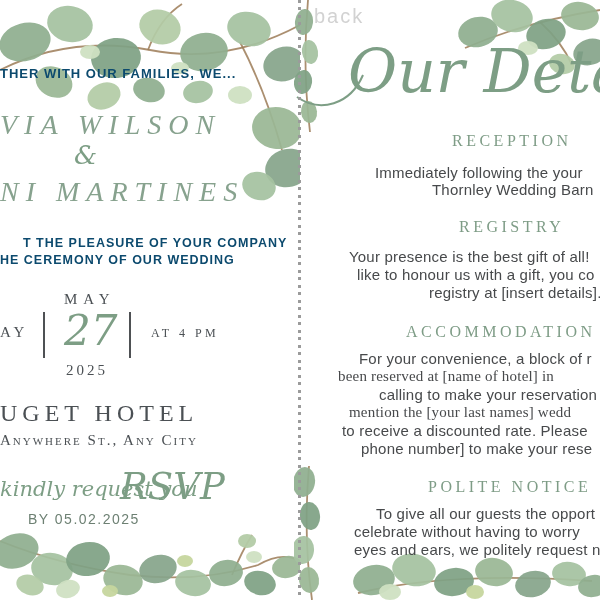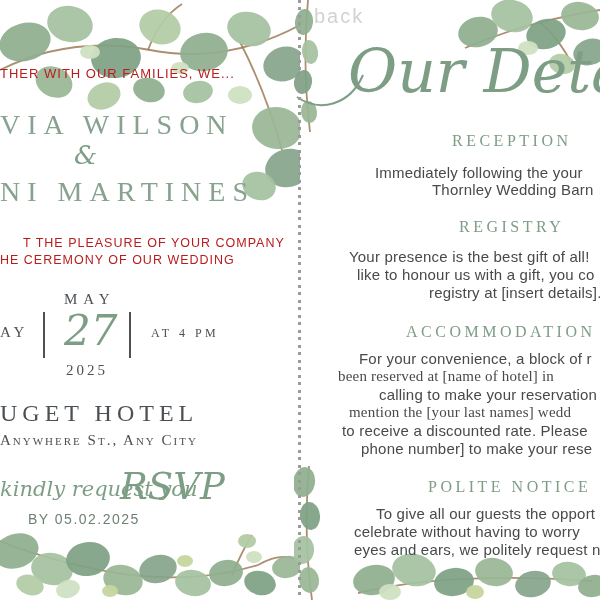--- a/index.html
+++ b/index.html
@@ -1,22 +1,22 @@
 <!DOCTYPE html>
 <html><head>
 <meta charset="utf-8">
 <style>
   html,body{margin:0;padding:0;background:#ffffff;}
   .canvas{position:relative;width:600px;height:600px;overflow:hidden;background:#ffffff;
           font-family:"Liberation Sans",sans-serif;}
   .abs{position:absolute;white-space:nowrap;}
   
-  .sans-caps{font-family:"Liberation Sans",sans-serif;color:#b91c1c;}
+  .sans-caps{font-family:"Liberation Sans",sans-serif;color:#0c4a6e;font-weight:bold;}
   .body-line{font-family:"Liberation Sans",sans-serif;font-size:15px;letter-spacing:.2px;color:#47494b;}
-  .serif-green{font-family:"Liberation Serif",serif;color:#87a28e;font-weight:400;}
+  .serif-green{font-family:"Liberation Serif",serif;color:#87a28e;font-weight:400;font-style:italic;}
   .serif-dark{font-family:"Liberation Serif",serif;color:#4b5054;}
   .heading-green{font-family:"Liberation Serif",serif;font-size:16px;letter-spacing:3.5px;color:#7e9c86;}
   .script-green{font-family:"DejaVu Serif","Liberation Serif",serif;font-style:italic;color:#7d9e85;}
   .back-label{font-size:20px;letter-spacing:2px;color:#d2d2d2;}
   .vbar{position:absolute;width:2px;background:#4e5154;}
   .divider{position:absolute;left:298px;top:0;width:3px;height:600px;z-index:6;
            background:repeating-linear-gradient(to bottom,#9b9b9b 0px,#9b9b9b 3px,transparent 3px,transparent 7.5px);}
   svg{position:absolute;z-index:1;}
   .txt{z-index:3;}
   .leafstem{stroke:#9c7b57;stroke-width:1.8;fill:none;opacity:.85;}

